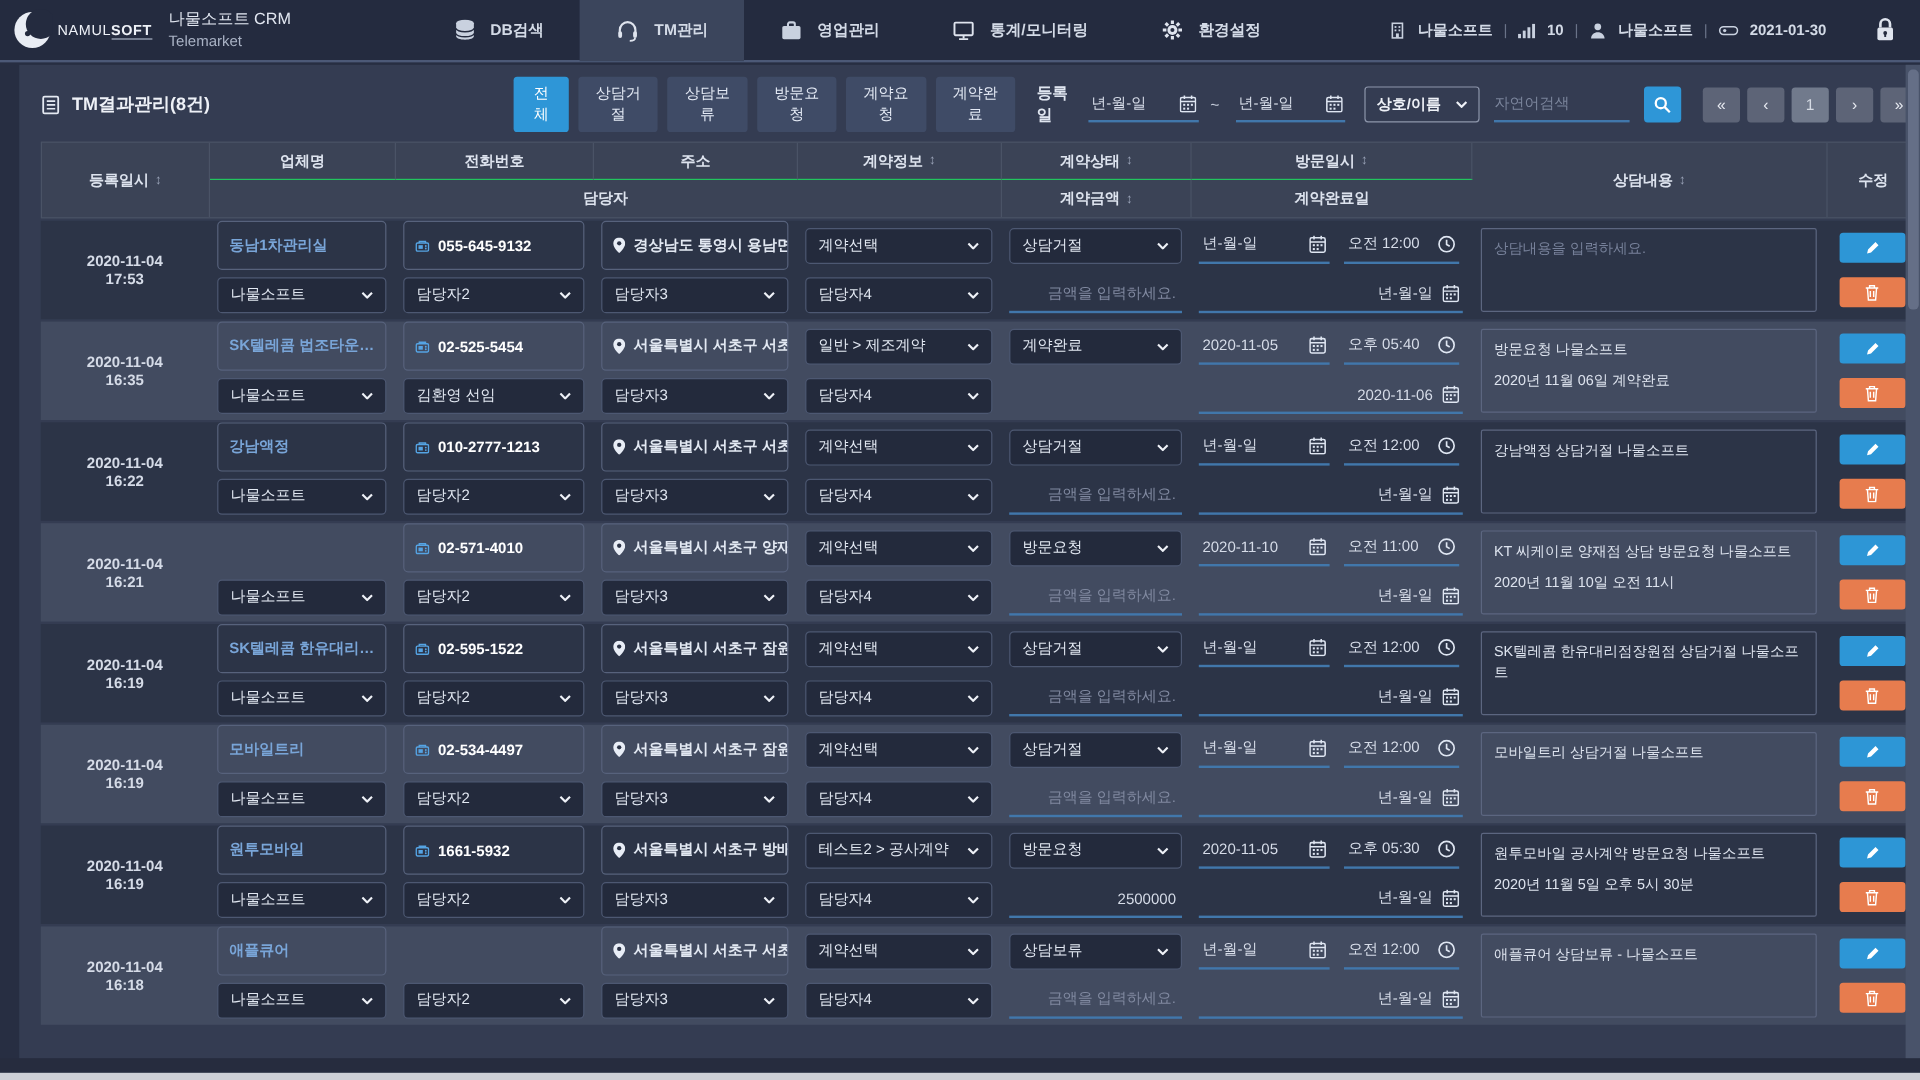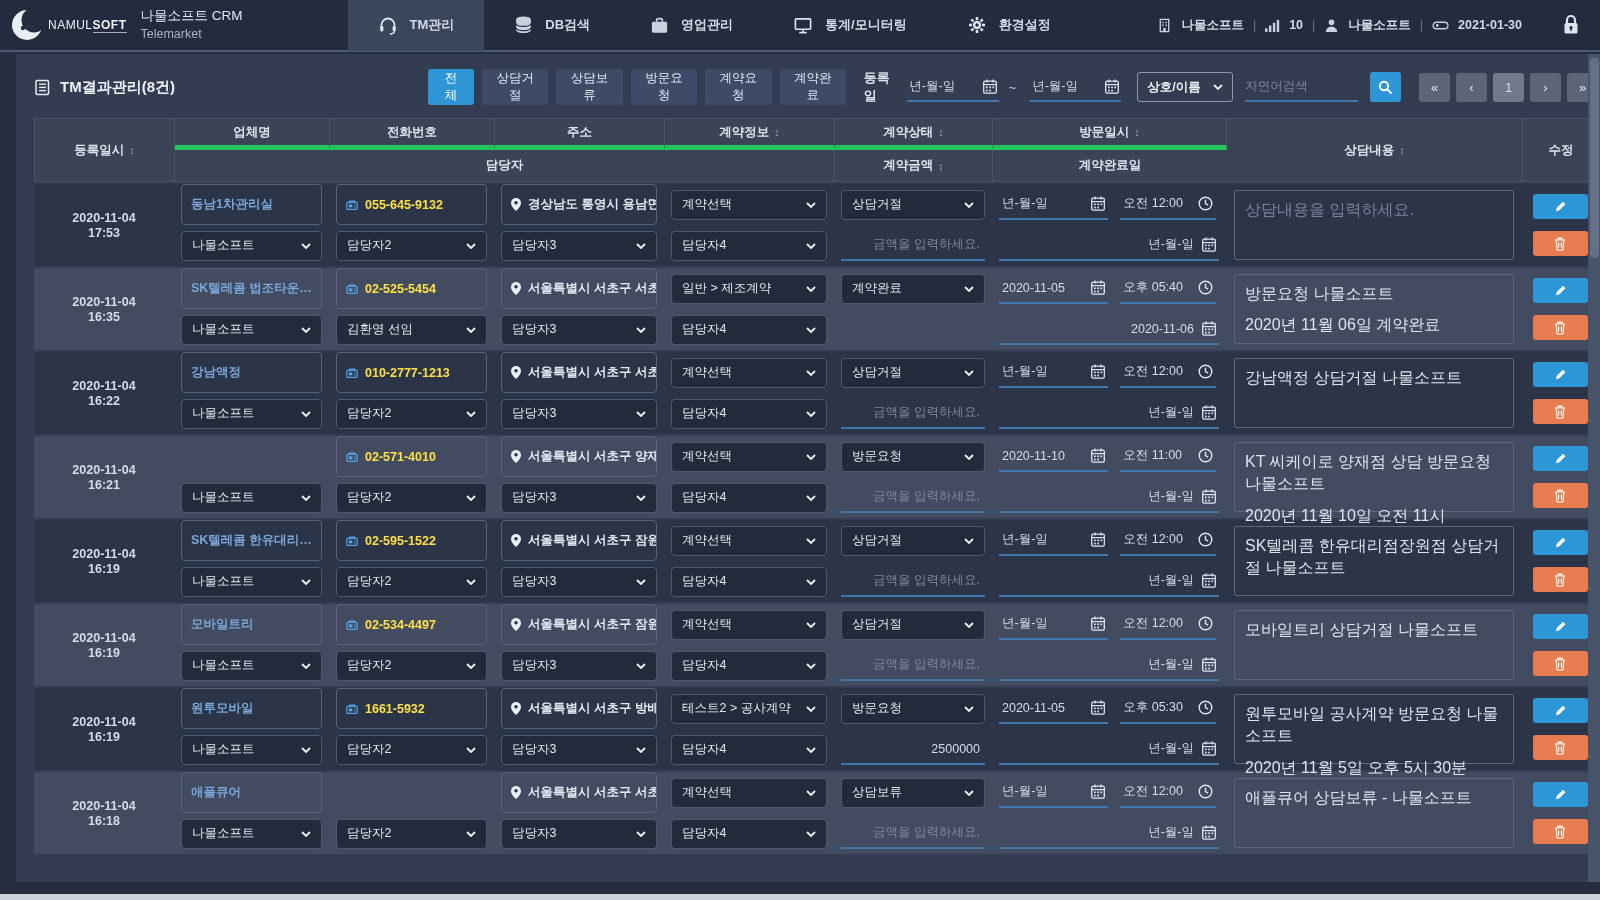--- a/index.html
+++ b/index.html
@@ -26,21 +26,21 @@
                font-size:12.5px; font-weight:bold; color:#d3dae6; }
   .sep { color:#6a7388; font-weight:normal; }
   .lock-wrap { position:absolute; right:20px; top:14px; }
 
   
   .content { position:absolute; top:54px; left:16px; width:1600px; height:828px; background:#343c52; }
 
   
   .toolbar { display:flex; align-items:center; margin:14px 18px 0 18px; height:38px; gap:8px; }
   .tb-title { width:478px; display:flex; align-items:center; gap:9px; font-size:15px; font-weight:bold; color:#eef1f7; }
-  .fbtn { height:36px; padding:0 13px; border:none; border-radius:3px; background:#3f4b66;
+  .fbtn { height:46px; padding:0 13px; border:none; border-radius:3px; background:#3f4b66;
           color:#e4eaf5; font-size:12.5px; font-family:inherit; cursor:pointer; }
   .fbtn.active { background:#2e96d7; color:#fff; }
   .tb-label { font-size:13px; color:#e0e6f0; margin-left:10px; font-weight:bold; }
   .uinput { height:30px; border-bottom:2px solid #4177ab; display:flex; align-items:center;
             font-size:12.5px; color:#d6dce8; gap:8px; }
   .tb-date { width:112px; justify-content:space-between; padding:0 2px; margin-left:4px; }
   .tb-tilde { color:#c3cad8; font-size:13px; padding:0 2px; }
   .tb-select { height:30px; min-width:96px; border:1px solid #8d96ab; border-radius:3px; background:transparent;
                display:flex; align-items:center; justify-content:space-between; padding:0 9px; gap:8px;
                font-size:12.5px; color:#eef1f7; font-weight:bold; margin-left:8px; }
@@ -54,21 +54,21 @@
   .pbtn { width:31px; height:29px; border:none; border-radius:3px; background:#5d6477; color:#e8ebf2;
           font-size:13px; font-family:inherit; cursor:pointer; }
   .pbtn.current { background:#717a8c; color:#d6dbe4; }
 
   
   .grid-cols { display:grid; grid-template-columns:140px 155px 165px 170px 170px 158px 234px 296px 76px; }
   .thead { margin:12px 18px 0 18px; width:1564px; grid-template-rows:31px 31px;
            background:#3b4356; border:1px solid #4a5366; font-size:12.5px; color:#dde3ee; font-weight:bold; }
   .hcell { display:flex; align-items:center; justify-content:center; gap:5px; border-right:1px solid #4a5366; }
   .hcell:last-child, .h-edit { border-right:none; }
-  .hb { border-bottom:5px solid #22c55e; }
+  .hb { border-bottom:1px solid #22c55e; }
   .sort { color:#9aa3b8; font-size:11px; font-weight:normal; }
   .h-reg{grid-area:1/1/3/2;} .h-comp{grid-area:1/2/2/3;} .h-phone{grid-area:1/3/2/4;}
   .h-addr{grid-area:1/4/2/5;justify-content:center;} .h-cinfo{grid-area:1/5/2/6;} .h-cstat{grid-area:1/6/2/7;}
   .h-visit{grid-area:1/7/2/8;} .h-memo{grid-area:1/8/3/9;} .h-edit{grid-area:1/9/3/10;}
   .h-mgr{grid-area:2/2/3/6;} .h-amt{grid-area:2/6/3/7;} .h-cdate{grid-area:2/7/3/8;}
 
   .tbody { margin:0 18px; width:1564px; }
   .trow { grid-template-rows:41px 41px; margin-top:2px; }
   .trow.odd  { background:#2c3447; }
   .trow.even { background:#424b60; }
@@ -78,32 +78,32 @@
   .a-company{grid-area:1/2/2/3;} .a-phone{grid-area:1/3/2/4;} .a-addr{grid-area:1/4/2/5;}
   .a-cinfo{grid-area:1/5/2/6;} .a-status{grid-area:1/6/2/7;} .a-visit{grid-area:1/7/2/8; gap:12px; padding-right:10px;}
   .a-m1{grid-area:2/2/3/3;} .a-m2{grid-area:2/3/3/4;} .a-m3{grid-area:2/4/3/5;} .a-m4{grid-area:2/5/3/6;}
   .a-amount{grid-area:2/6/3/7;} .a-cdate{grid-area:2/7/3/8;}
   .a-memo{grid-area:1/8/3/9; padding:6px 8px;} .a-btns{grid-area:1/9/3/10; flex-direction:column; justify-content:center; gap:12px;}
 
   .box { width:100%; height:41px; border:1px solid #57627c; border-radius:4px; display:flex;
          align-items:center; padding:0 9px; gap:7px; font-size:12.5px; color:#e2e8f2;
          white-space:nowrap; overflow:hidden; }
   .box .company-text { color:#79a5d8; font-weight:bold; overflow:hidden; text-overflow:ellipsis; }
-  .box .phone-text { color:#fde047; font-weight:bold; }
+  .box .phone-text { color:#ffffff; font-weight:bold; }
   .addr-text { font-weight:bold; }
   .sel { width:100%; height:30px; background:#232a3c; border:1px solid #4d5872; border-radius:4px;
          display:flex; align-items:center; justify-content:space-between; padding:0 10px; gap:6px;
          font-size:12.5px; color:#e2e8f2; }
   .v-date { flex:1.15; justify-content:space-between; padding:0 3px; }
   .v-time { flex:1; justify-content:space-between; padding:0 3px; }
   .amount-input { width:100%; justify-content:flex-end; padding-right:5px; }
   .cdate-input { width:100%; justify-content:flex-end; padding:0 3px; }
   .ph { color:#8089a0; }
   .memo { width:100%; height:100%; border:1px solid #5c6680; border-radius:2px; padding:8px 10px;
-          font-size:16px; color:#dde3ee; line-height:1.4; display:flex; flex-direction:column; gap:9px; }
+          font-size:12px; color:#dde3ee; line-height:1.4; display:flex; flex-direction:column; gap:9px; }
   .memo .memo-ph { color:#77819a; }
   .btn { width:55px; height:25px; border:none; border-radius:3px; cursor:pointer;
          display:flex; align-items:center; justify-content:center; }
   .btn.edit { background:#2d96d6; } .btn.del { background:#e77c4e; }
 
   
   .scrollbar { position:absolute; top:54px; right:0; width:12px; height:828px; background:#49536a; }
   .scroll-thumb { position:absolute; top:4px; left:1.5px; width:9px; height:200px; border-radius:4px; background:#656f87; }
   .bottom-dark { position:absolute; top:882px; left:0; width:1600px; height:12px; background:#262c3e; }
   .bottom-light { position:absolute; top:894px; left:0; width:1600px; height:6px; background:#cdd0d6; }
@@ -123,40 +123,40 @@
       </svg>
     </span>
     <span class="logo-text"><span>NAMUL</span><b>SOFT</b></span>
   </div>
   <div class="title-block">
     <div class="title-main">나물소프트 CRM</div>
     <div class="title-sub">Telemarket</div>
   </div>
 
   <nav class="nav">
+    <div class="nav-item">
+      <span class="ico">
+        <svg width="19" height="19" viewBox="0 0 18 18">
+            <ellipse cx="9" cy="3.2" rx="7" ry="2.7" fill="#c9d1df"></ellipse>
+            <path d="M2 3.2v10.3c0 1.5 3.1 2.7 7 2.7s7-1.2 7-2.7V3.2" fill="#c9d1df"></path>
+            <path d="M2 7.2c0 1.5 3.1 2.7 7 2.7s7-1.2 7-2.7M2 11.2c0 1.5 3.1 2.7 7 2.7s7-1.2 7-2.7" stroke="#242b3f" stroke-width="1.1" fill="none"></path>
+          </svg>
+      </span>
+      <span>DB검색</span>
+    </div>
     <div class="nav-item active">
       <span class="ico">
         <svg width="20" height="20" viewBox="0 0 20 20">
             <path d="M3.5 13v-3a6.5 6.5 0 0 1 13 0v3" stroke="#dfe4ee" stroke-width="1.8" fill="none"></path>
             <rect x="2.2" y="11" width="3.2" height="5.6" rx="1.6" fill="#dfe4ee"></rect>
             <rect x="14.6" y="11" width="3.2" height="5.6" rx="1.6" fill="#dfe4ee"></rect>
             <path d="M16.2 16.6c0 1.8-2.2 2.4-4.4 2.4" stroke="#dfe4ee" stroke-width="1.5" fill="none"></path>
           </svg>
       </span>
       <span>TM관리</span>
-    </div>
-    <div class="nav-item">
-      <span class="ico">
-        <svg width="19" height="19" viewBox="0 0 18 18">
-            <ellipse cx="9" cy="3.2" rx="7" ry="2.7" fill="#c9d1df"></ellipse>
-            <path d="M2 3.2v10.3c0 1.5 3.1 2.7 7 2.7s7-1.2 7-2.7V3.2" fill="#c9d1df"></path>
-            <path d="M2 7.2c0 1.5 3.1 2.7 7 2.7s7-1.2 7-2.7M2 11.2c0 1.5 3.1 2.7 7 2.7s7-1.2 7-2.7" stroke="#242b3f" stroke-width="1.1" fill="none"></path>
-          </svg>
-      </span>
-      <span>DB검색</span>
     </div>
     <div class="nav-item">
       <span class="ico">
         <svg width="19" height="19" viewBox="0 0 20 20">
             <rect x="2" y="6" width="16" height="11.5" rx="1.5" fill="#c9d1df"></rect>
             <path d="M7 6V4.3c0-.8.7-1.5 1.5-1.5h3c.8 0 1.5.7 1.5 1.5V6" stroke="#c9d1df" stroke-width="1.8" fill="none"></path>
           </svg>
       </span>
       <span>영업관리</span>
     </div>

